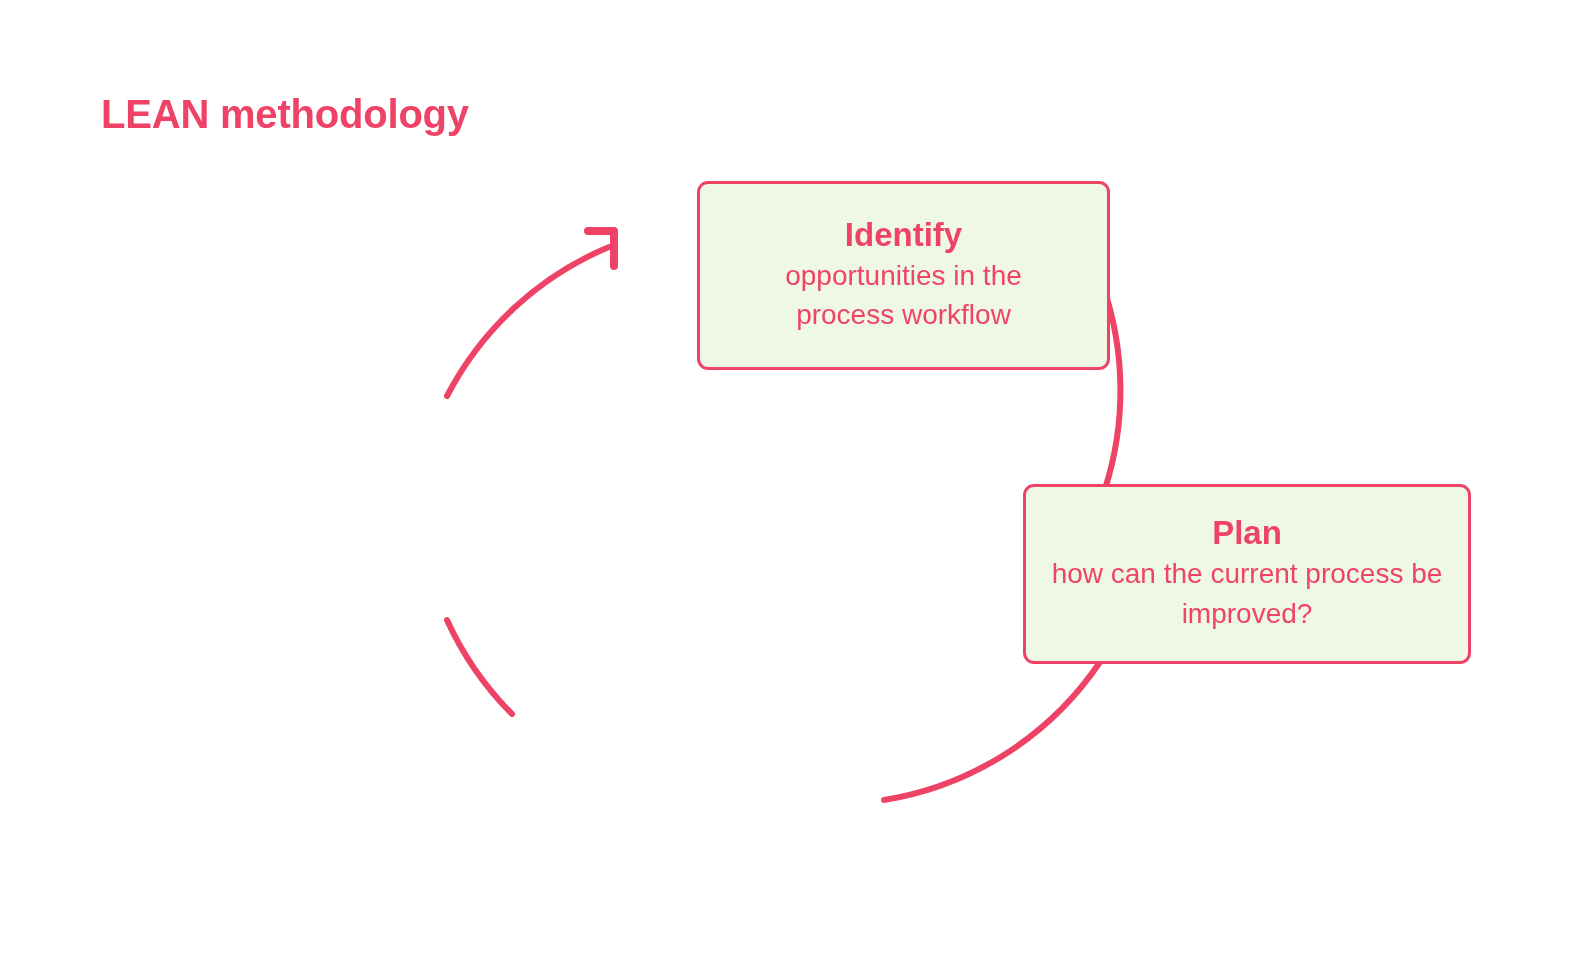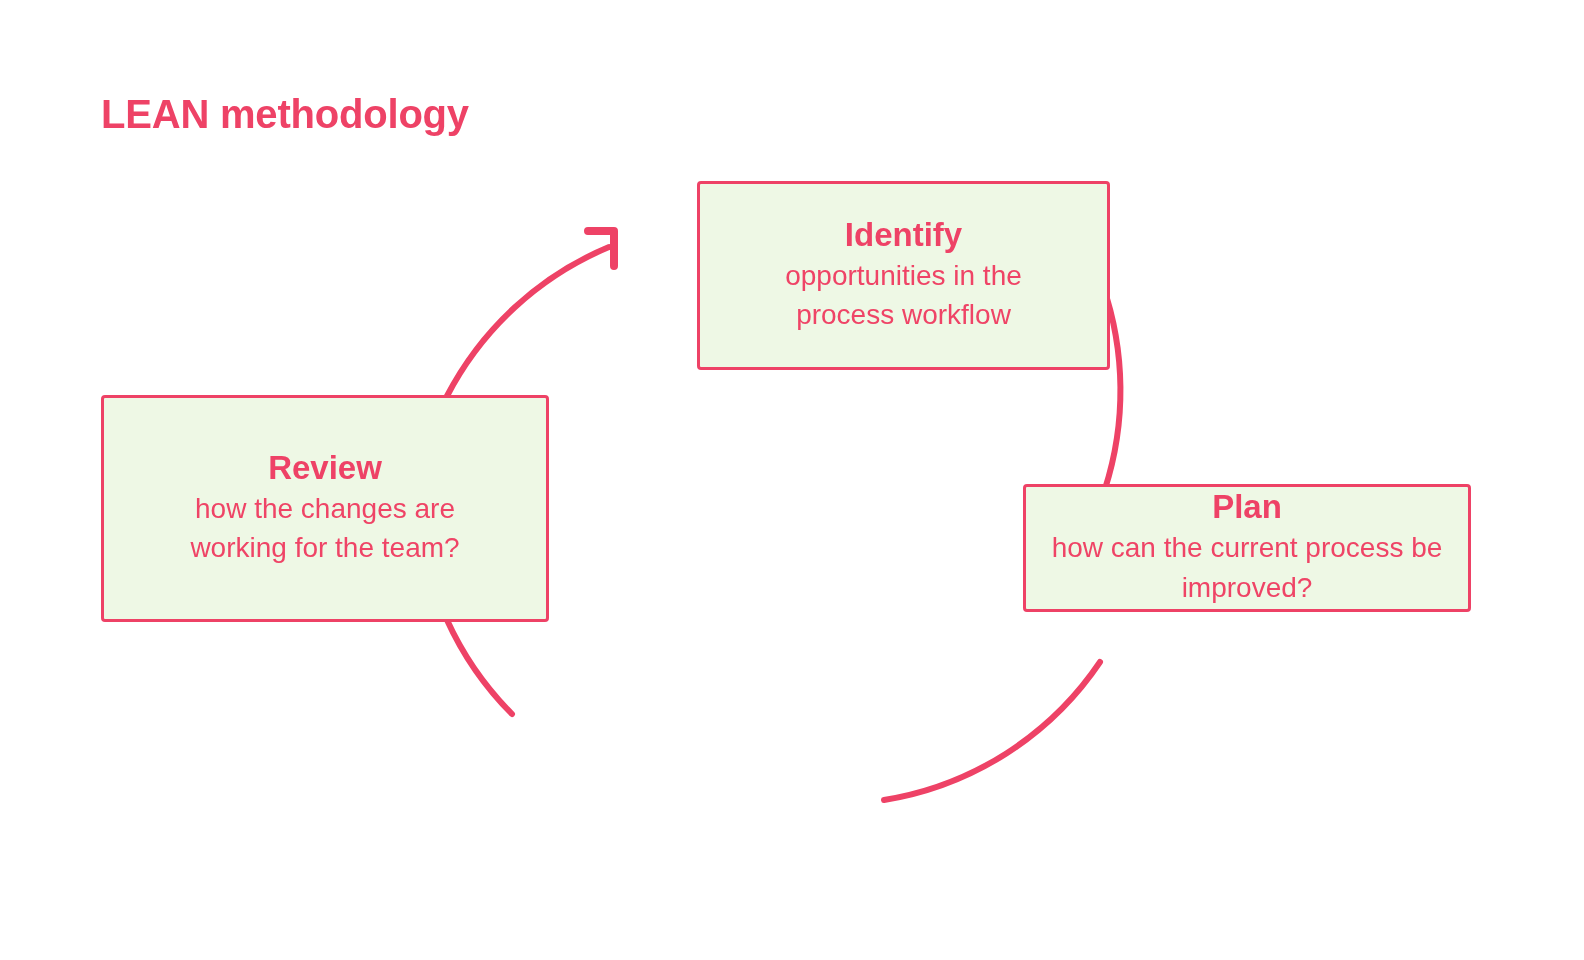--- a/index.html
+++ b/index.html
@@ -40,21 +40,21 @@
     width: 1584px;
     height: 960px;
     pointer-events: none;
   }
 
   
   .stage-box {
     position: absolute;
     box-sizing: border-box;
     border: 3px solid #ee4266;
-    border-radius: 4px;
+    border-radius: 11px;
     background: #eef8e5;
     display: flex;
     flex-direction: column;
     justify-content: center;
     text-align: center;
     color: #ee4266;
   }
   .stage-title {
     font-size: 33px;
     font-weight: 700;
@@ -64,21 +64,21 @@
   }
   .stage-desc {
     font-size: 28px;
     font-weight: 300;
     line-height: 1.42;
     color: #ef4466;
     padding: 0 24px;
   }
 
   #box-identify { left: 697px;  top: 181px; width: 413px; height: 189px; }
-  #box-plan     { left: 1023px; top: 484px; width: 448px; height: 128px; }
+  #box-plan     { left: 1023px; top: 484px; width: 448px; height: 180px; }
   #box-execute  { left: 487px;  top: 713px; width: 399px; height: 137px; }
   #box-review   { left: 101px;  top: 395px; width: 448px; height: 227px; }
 
   #box-identify .stage-desc { padding: 0 36px; }
   #box-review   .stage-desc { padding: 0 40px; }
 
   
   #center-caption {
     position: absolute;
     left: 596px;
@@ -115,19 +115,15 @@
     <div class="stage-title">Identify</div>
     <div class="stage-desc">opportunities in the process workflow</div>
   </div>
 
   <div class="stage-box" id="box-plan">
     <div class="stage-title">Plan</div>
     <div class="stage-desc">how can the current process be improved?</div>
   </div>
 
 
-  <div class="stage-box" id="box-review">
-    <div class="stage-title">Review</div>
-    <div class="stage-desc">how the changes are working for the team?</div>
-  </div>
 
 
 </div>
 
 </body></html>

